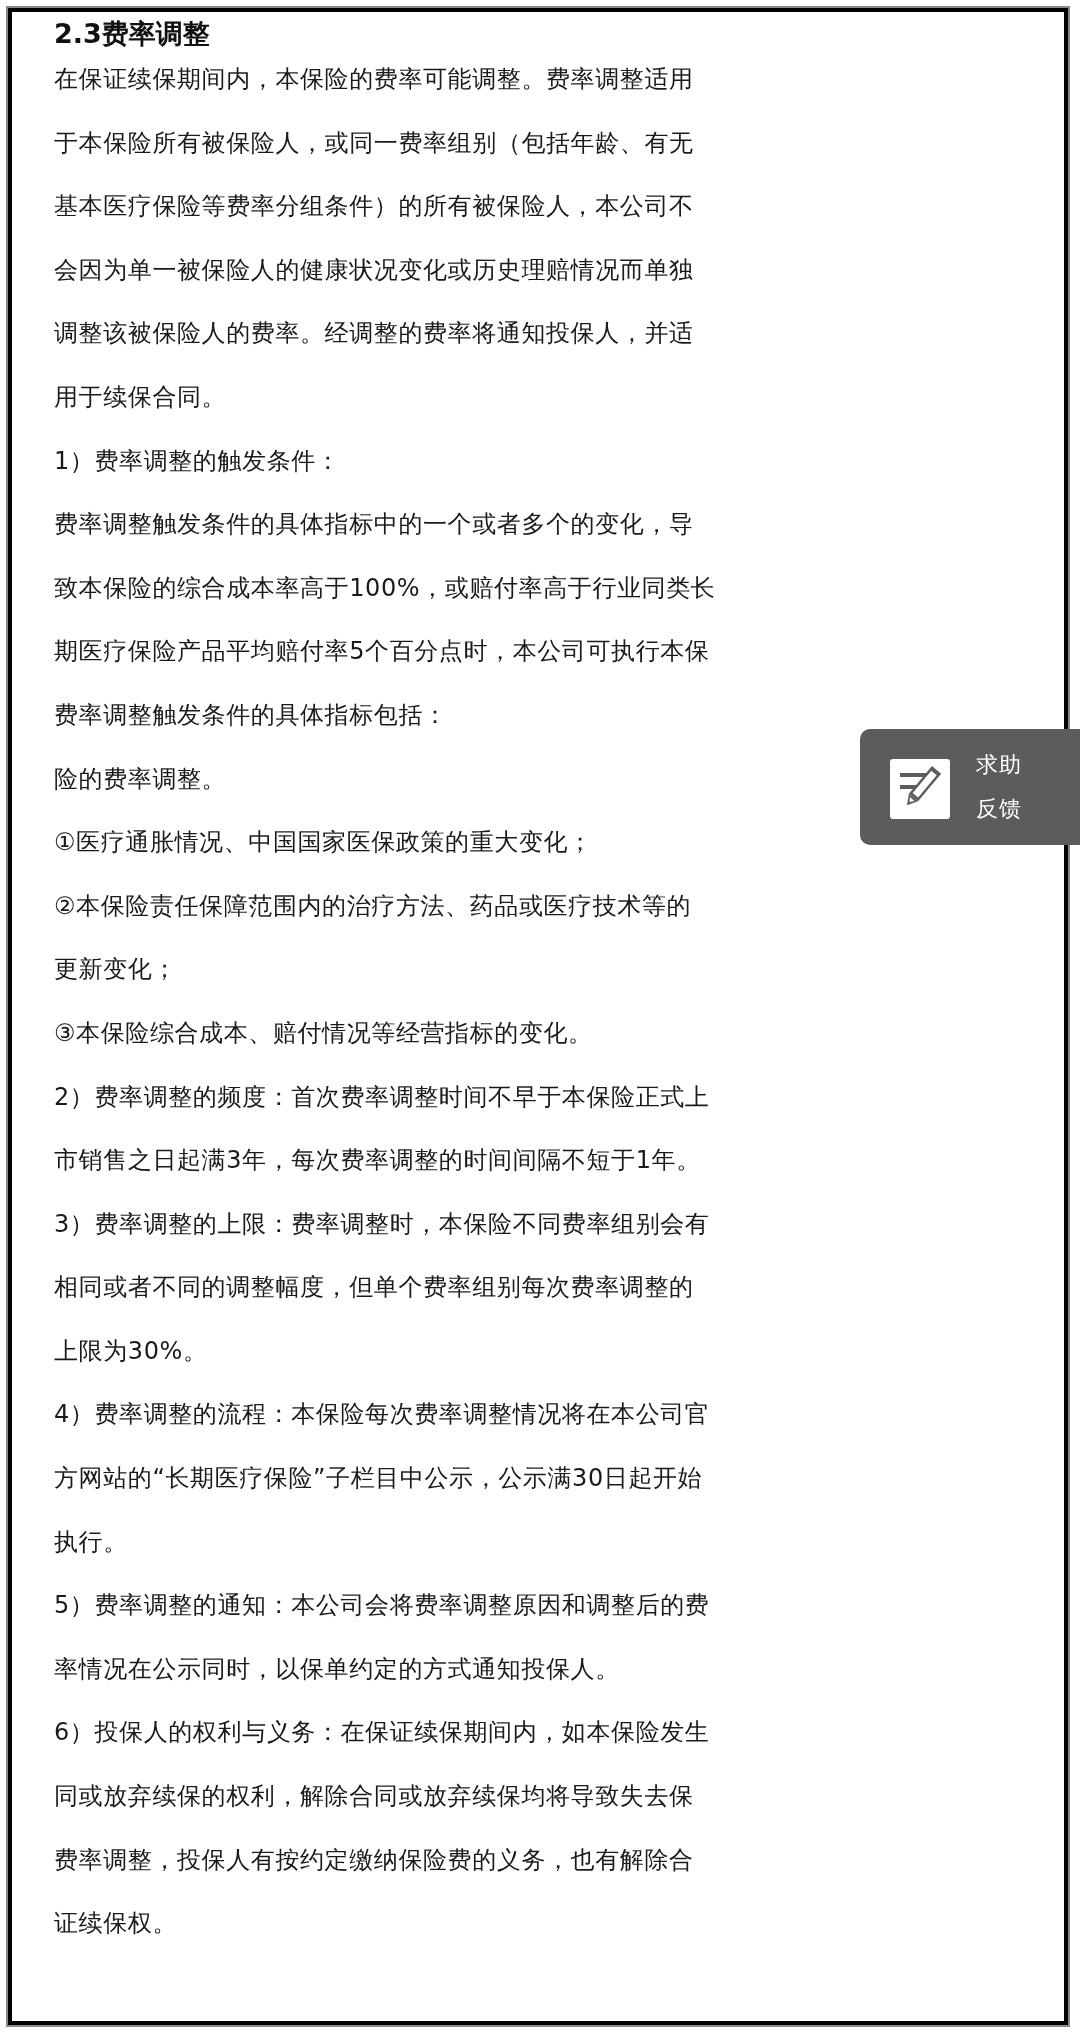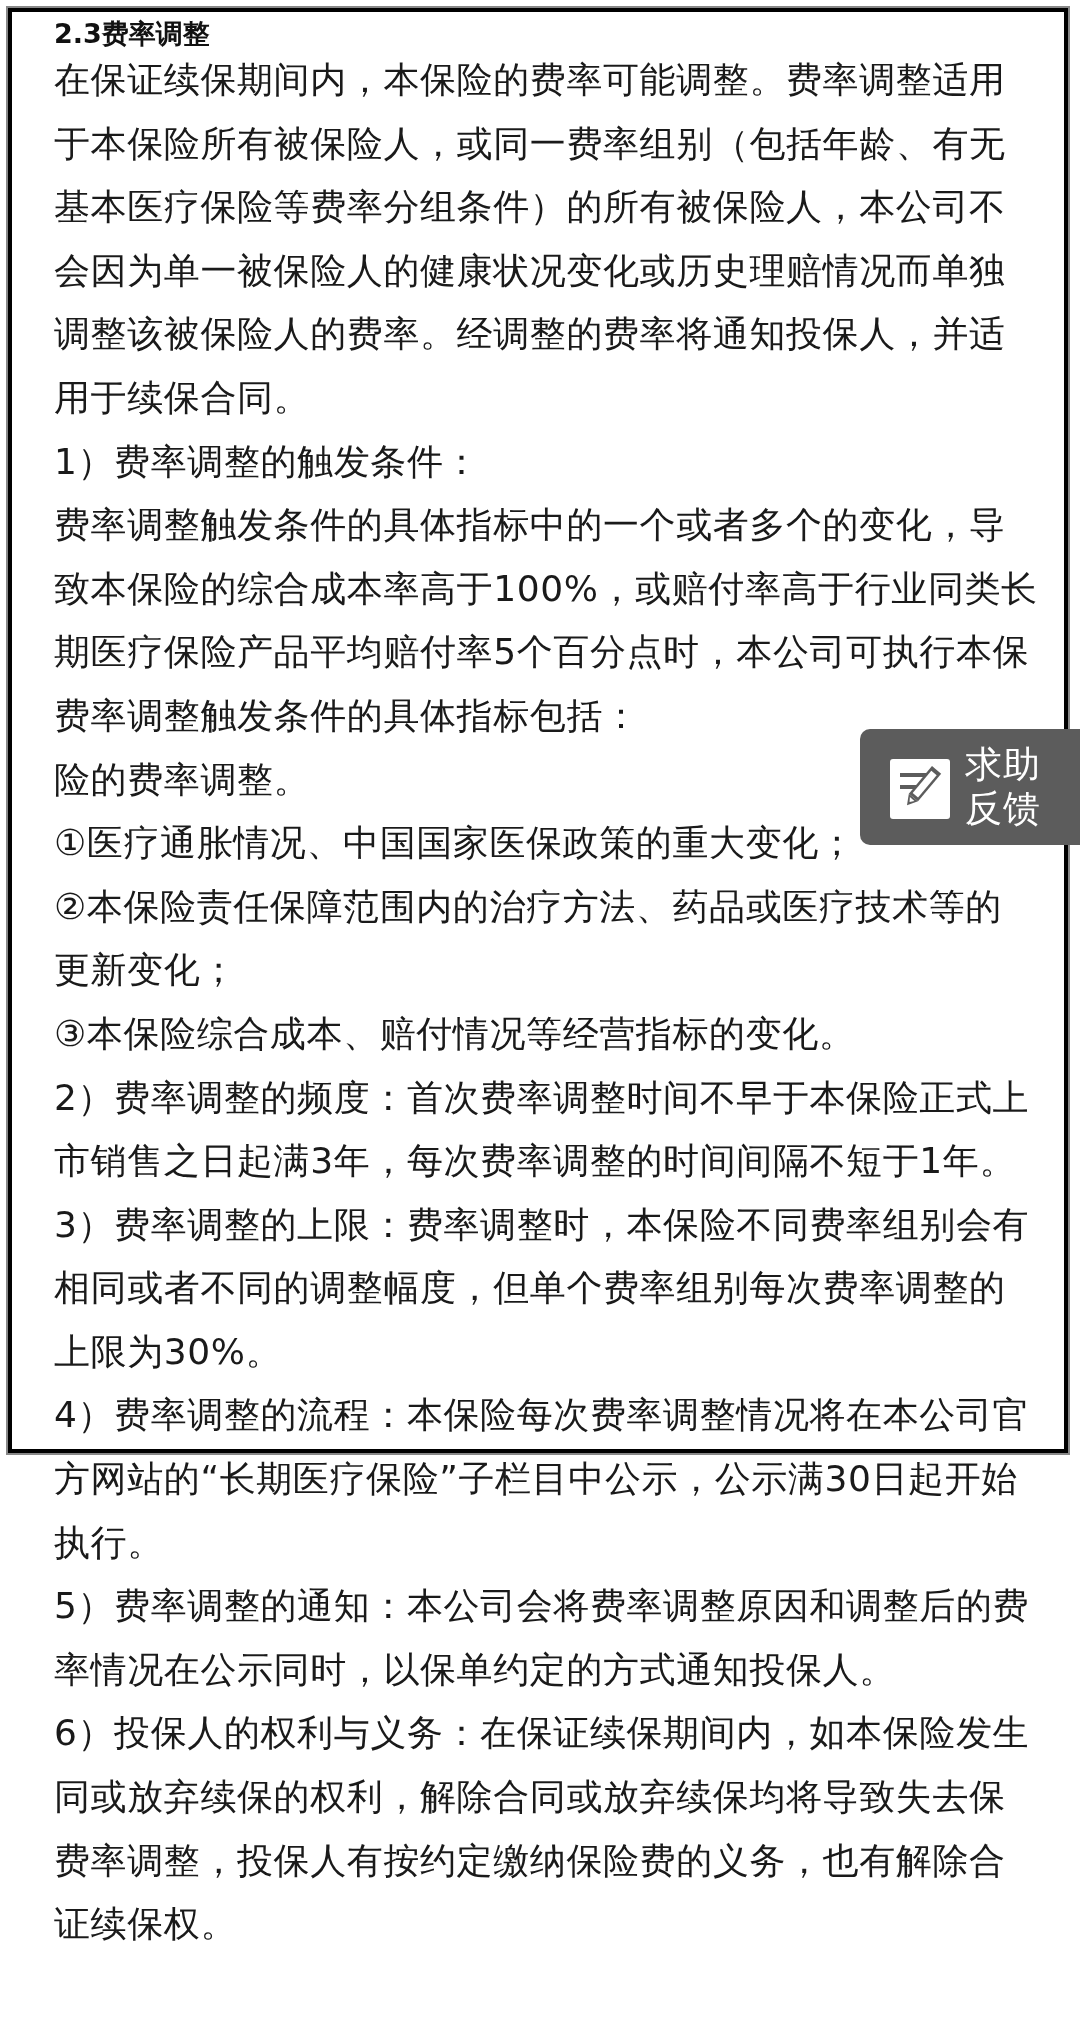--- a/index.html
+++ b/index.html
@@ -1,40 +1,40 @@
 <!DOCTYPE html>
 <html><head>
 <meta charset="utf-8">
 <style>
   html, body { margin:0; padding:0; }
   body {
     width:1080px; height:2035px; background:#ffffff; position:relative; overflow:hidden;
     font-family:"DejaVu Sans", "Liberation Sans", sans-serif; color:#1a1a1a;
   }
   .frame {
-    position:absolute; left:8px; top:8px; width:1060px; height:1445px;
+    position:absolute; left:8px; top:8px; width:1060px; height:2017px;
     border:4px solid #000; box-sizing:border-box; background:#fff;
     box-shadow:0 0 0 2px #888;
   }
   .title {
     position:absolute; left:42px; top:0px; font-weight:bold; font-size:27px;
     line-height:44px; color:#111; white-space:nowrap;
   }
   .lines { position:absolute; left:42px; top:36px; width:1005px; }
   .line {
-    height:63.6px; line-height:63.6px; font-size:36px; white-space:nowrap;
+    height:63.6px; line-height:63.6px; font-size:24px; white-space:nowrap;
     letter-spacing:0.6px; color:#1a1a1a;
   }
   .feedback {
     position:absolute; left:860px; top:729px; width:220px; height:116px;
     background:#5c5c5c; border-radius:10px 0 0 10px; display:flex; align-items:center;
     box-sizing:border-box; padding-left:30px; cursor:pointer;
   }
   .feedback-icon { width:60px; height:68px; position:relative; }
-  .feedback-text { margin-left:15px; color:#fff; font-size:37px; line-height:44px; letter-spacing:1px; }
+  .feedback-text { margin-left:26px; color:#fff; font-size:22px; line-height:44px; letter-spacing:1px; }
   .feedback-text div { white-space:nowrap; }
 </style>
 </head>
 <body>
 
 <div class="frame">
   <div class="title">2.3费率调整</div>
   <div class="lines" id="lines">
       <div class="line">在保证续保期间内，本保险的费率可能调整。费率调整适用</div>
       <div class="line">于本保险所有被保险人，或同一费率组别（包括年龄、有无</div>

